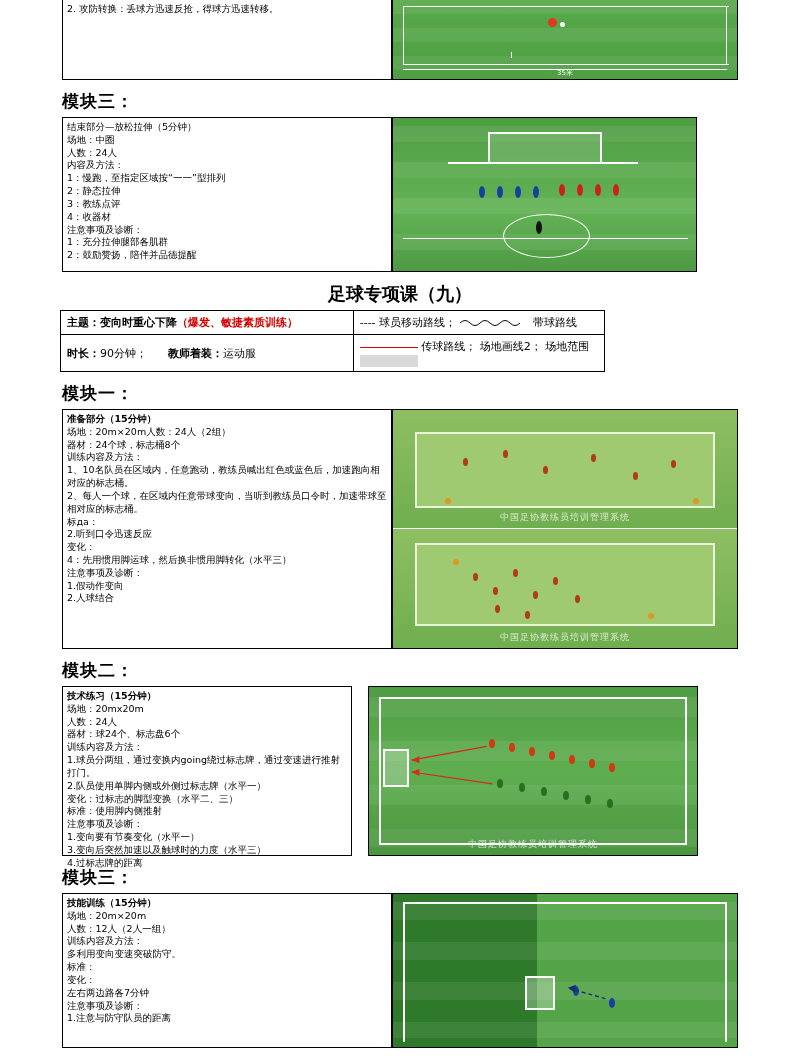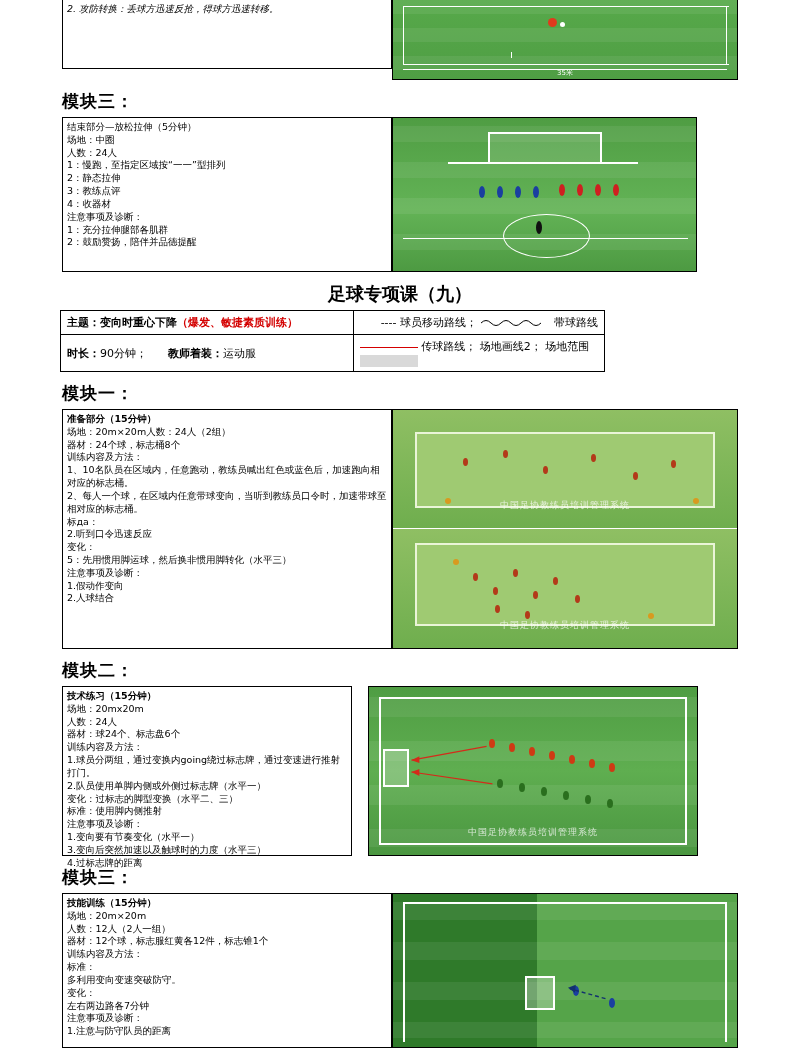--- a/index.html
+++ b/index.html
@@ -10,31 +10,31 @@
   .section-title{font-size:17px;font-weight:bold;margin:10px 0 4px 62px;letter-spacing:1px;}
   .row{display:flex;margin:0 0 0 62px;width:676px;box-sizing:border-box;}
   .txtcell{border:1px solid #000;box-sizing:border-box;padding:3px 4px;font-size:9.5px;line-height:1.35;}
   .imgcell{border:1px solid #000;box-sizing:border-box;overflow:hidden;position:relative;}
 
   .red{color:#d40000;}
   .b{font-weight:bold;}
 
   
   .toprow{display:flex;margin-left:62px;width:676px;}
-  .toprow .txtcell{width:330px;height:69px;border-top:none;font-style:italic;}
+  .toprow .txtcell{width:330px;height:80px;border-top:none;}
   .toprow .imgcell{width:346px;height:80px;border-top:none;}
 
   
   .pitch{position:absolute;inset:0;}
   .grass-a{background:linear-gradient(180deg,#57a94a 0%,#4f9e44 100%);}    
   .stripes{position:absolute;inset:0;}
   .stripes>div{position:absolute;left:0;right:0;background:rgba(255,255,255,.07);}
   .line{position:absolute;background:#fff;}
   .dot{position:absolute;border-radius:50%;}
-  .wm{position:absolute;bottom:16px;left:0;right:0;text-align:center;color:rgba(255,255,255,.75);font-size:9px;letter-spacing:1px;}
+  .wm{position:absolute;bottom:4px;left:0;right:0;text-align:center;color:rgba(255,255,255,.75);font-size:9px;letter-spacing:1px;}
 
   
   .lesson-title{text-align:center;font-size:18px;font-weight:bold;margin:10px 0 4px 0;}
   .info-table{margin-left:60px;width:545px;border:1px solid #000;border-collapse:collapse;font-size:11px;}
   .info-table td{border:1px solid #000;padding:4px 6px;vertical-align:middle;}
   .wavy{display:inline-block;width:70px;height:10px;vertical-align:middle;}
   .redline{display:inline-block;width:58px;height:0;border-top:1px solid #d40000;vertical-align:middle;}
   .blurbox{display:inline-block;width:58px;height:12px;background:#d9d9d9;vertical-align:middle;}
 
   
@@ -78,20 +78,21 @@
     </div>
   </div>
 
   <div class="section-title">模块三：</div>
   <div class="row mtop">
     <div class="txtcell" style="height:155px;">
       <ul class="plain">
         <li>结束部分—放松拉伸（5分钟）</li>
         <li>场地：中圈</li>
         <li>人数：24人</li>
+        <li>内容及方法：</li>
         <li>1：慢跑，至指定区域按“一一”型排列</li>
         <li>2：静态拉伸</li>
         <li>3：教练点评</li>
         <li>4：收器材</li>
         <li>注意事项及诊断：</li>
         <li>1：充分拉伸腿部各肌群</li>
         <li>2：鼓励赞扬，陪伴并品德提醒</li>
       </ul>
     </div>
     <div class="imgcell" style="height:155px;width:305px;">
@@ -123,21 +124,21 @@
   </div>
 
   <div class="lesson-title">足球专项课（九）</div>
 
   <table class="info-table">
     <tbody>
         <tr>
       <td style="width:290px;">
         <span class="b">主题：</span><span class="b">变向时重心下降</span><span class="red b">（爆发、敏捷素质训练）</span>
       </td>
-      <td style="width:245px;text-align:right;">
+      <td style="width:245px;">
         <span>---- 球员移动路线；</span>
         <svg class="wavy" viewBox="0 0 70 10">
               <path d="M0 5 q5 -5 10 0 t10 0 t10 0 t10 0 t10 0 t10 0" fill="none" stroke="#000" stroke-width="1"></path>
             </svg>
         <span>带球路线</span>
       </td>
     </tr>
     <tr>
       <td>
         <span class="b">时长：</span><span>90分钟；</span>
@@ -161,21 +162,21 @@
       <div class="b">准备部分（15分钟）</div>
       <ul class="plain">
         <li>场地：20m×20m人数：24人（2组）</li>
         <li>器材：24个球，标志桶8个</li>
         <li>训练内容及方法：</li>
         <li>1、10名队员在区域内，任意跑动，教练员喊出红色或蓝色后，加速跑向相对应的标志桶。</li>
         <li>2、每人一个球，在区域内任意带球变向，当听到教练员口令时，加速带球至相对应的标志桶。</li>
         <li>标да：</li>
         <li>2.听到口令迅速反应</li>
         <li>变化：</li>
-        <li>5：先用惯用脚运球，然后换非惯用脚转化（水平三）</li>
+        <li>4：先用惯用脚运球，然后换非惯用脚转化（水平三）</li>
         <li>注意事项及诊断：</li>
         <li>1.假动作变向</li>
         <li>2.人球结合</li>
       </ul>
     </div>
     <div class="imgcell">
 
       <div style="position:absolute;left:0;top:0;right:0;height:118px;background:linear-gradient(180deg,#8fbf63 0%,#6fae4e 100%);">
         <div style="position:absolute;left:22px;top:22px;right:22px;bottom:20px;background:#9fca72;border:2px solid #eaf5d8;"></div>
         <div class="dot" style="left:70px;top:48px;width:5px;height:8px;background:#b33a1a;"></div>
@@ -263,24 +264,23 @@
     </div>
   </div>
 
   <div class="section-title">模块三：</div>
   <div class="row m3">
     <div class="txtcell">
       <div class="b">技能训练（15分钟）</div>
       <ul class="plain">
         <li>场地：20m×20m</li>
         <li>人数：12人（2人一组）</li>
-        <li>器材：12个球，标志服红黄各12件，标志锥1个</li>
         <li>训练内容及方法：</li>
+        <li>多利用变向变速突破防守。</li>
         <li>标准：</li>
-        <li>多利用变向变速突破防守。</li>
         <li>变化：</li>
         <li>左右两边路各7分钟</li>
         <li>注意事项及诊断：</li>
         <li>1.注意与防守队员的距离</li>
 
       </ul>
     </div>
     <div class="imgcell">
       <div class="pitch" style="background:linear-gradient(90deg,#2f7a2a 0%,#2f7a2a 42%,#55a449 42%,#55a449 100%);">
         <div class="stripes">

